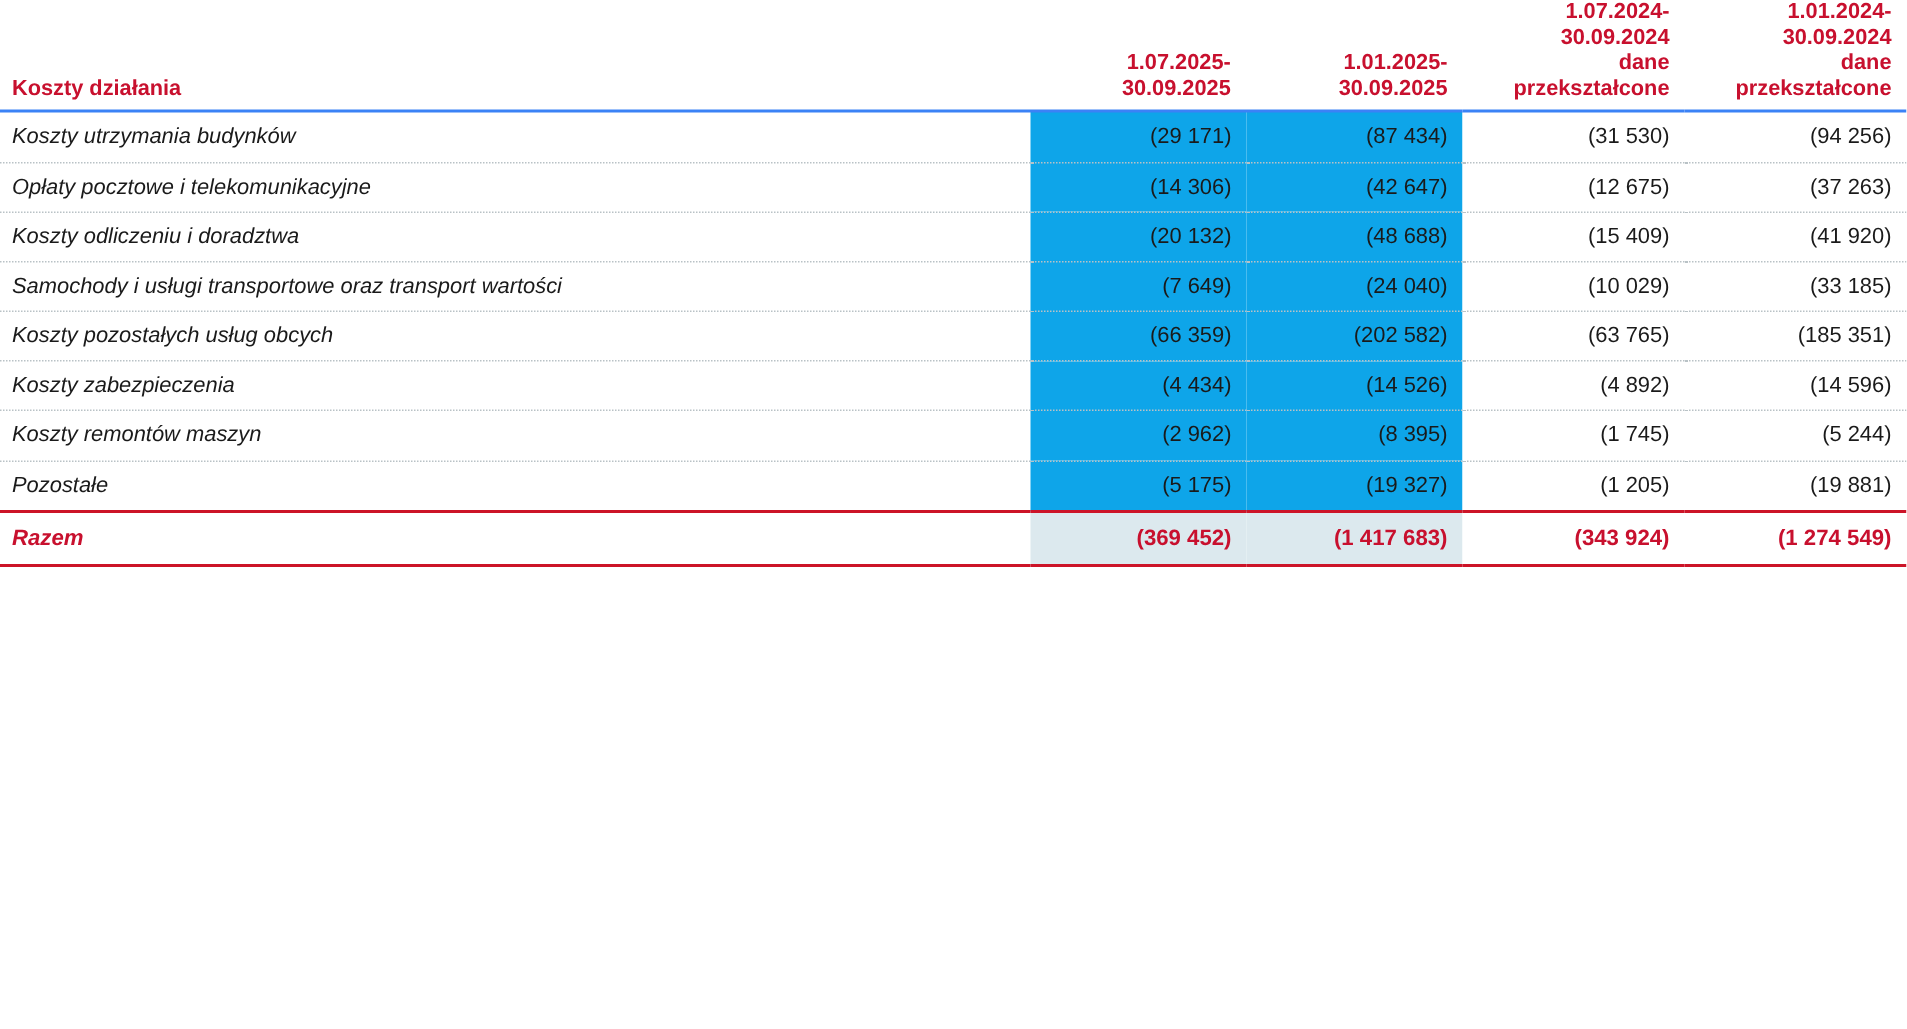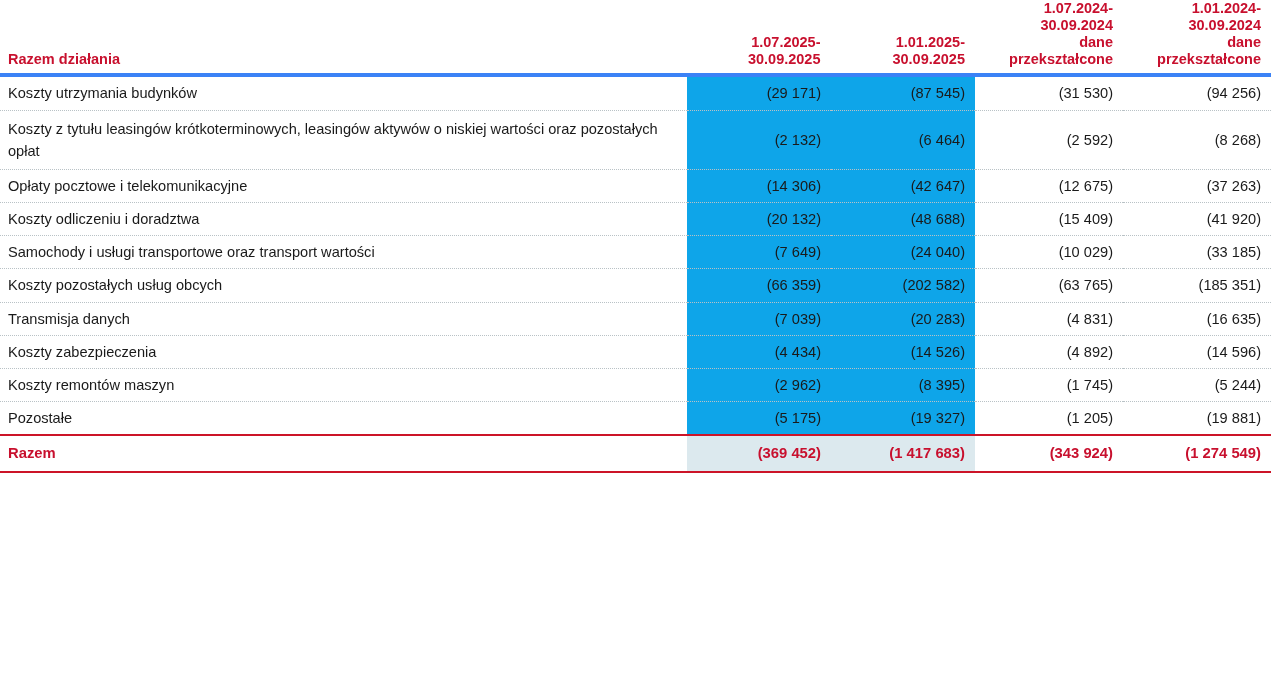--- a/index.html
+++ b/index.html
@@ -31,21 +31,21 @@
   col.c-v4     { width: 148px; }
 
   
   thead th {
     vertical-align: bottom;
     padding: 0 10px 5px 8px;
     font-size: 14.5px;
     font-weight: bold;
     color: #C8102E;
     line-height: 1.18;
-    border-bottom: 4px solid #3b82f6;
+    border-bottom: 2px solid #3b82f6;
     background: #ffffff;
   }
   thead th.h-label {
     text-align: left;
     padding-left: 8px;
   }
   thead th.h-val {
     text-align: right;
     white-space: pre-line;
   }
@@ -58,20 +58,21 @@
     font-size: 14.6px;
     color: #1a1a1a;
     border-bottom: 1px dotted #b9c2c6;
     padding: 5px 10px 5px 8px;
     line-height: 1.52;
     background: #ffffff;
   }
   tbody td.lbl {
     text-align: left;
     padding-left: 8px;
+    font-style: italic;
   }
   tbody td.val {
     text-align: right;
     white-space: nowrap;
   }
   tbody td.hl {
     background: #0ea5e9;
   }
   tbody tr.tall td {
     padding-top: 7px;
@@ -99,49 +100,42 @@
   <table class="cost-table">
     <colgroup>
       <col class="c-label">
       <col class="c-v1">
       <col class="c-v2">
       <col class="c-v3">
       <col class="c-v4">
     </colgroup>
     <thead>
       <tr>
-        <th class="h-label">Razem działania</th>
+        <th class="h-label">Koszty działania</th>
         <th class="h-val h-hl">1.07.2025-
 30.09.2025</th>
         <th class="h-val h-hl">1.01.2025-
 30.09.2025</th>
         <th class="h-val">1.07.2024-
 30.09.2024
 dane
 przekształcone</th>
         <th class="h-val">1.01.2024-
 30.09.2024
 dane
 przekształcone</th>
       </tr>
     </thead>
     <tbody>
         <tr>
           <td class="lbl">Koszty utrzymania budynków</td>
           <td class="val hl">(29 171)</td>
-          <td class="val hl">(87 545)</td>
+          <td class="val hl">(87 434)</td>
           <td class="val">(31 530)</td>
           <td class="val">(94 256)</td>
-        </tr>
-        <tr class="tall">
-          <td class="lbl">Koszty z tytułu leasingów krótkoterminowych, leasingów aktywów o niskiej wartości oraz pozostałych opłat</td>
-          <td class="val hl">(2 132)</td>
-          <td class="val hl">(6 464)</td>
-          <td class="val">(2 592)</td>
-          <td class="val">(8 268)</td>
         </tr>
         <tr>
           <td class="lbl">Opłaty pocztowe i telekomunikacyjne</td>
           <td class="val hl">(14 306)</td>
           <td class="val hl">(42 647)</td>
           <td class="val">(12 675)</td>
           <td class="val">(37 263)</td>
         </tr>
         <tr>
           <td class="lbl">Koszty odliczeniu i doradztwa</td>
@@ -156,27 +150,20 @@
           <td class="val hl">(24 040)</td>
           <td class="val">(10 029)</td>
           <td class="val">(33 185)</td>
         </tr>
         <tr>
           <td class="lbl">Koszty pozostałych usług obcych</td>
           <td class="val hl">(66 359)</td>
           <td class="val hl">(202 582)</td>
           <td class="val">(63 765)</td>
           <td class="val">(185 351)</td>
-        </tr>
-        <tr>
-          <td class="lbl">Transmisja danych</td>
-          <td class="val hl">(7 039)</td>
-          <td class="val hl">(20 283)</td>
-          <td class="val">(4 831)</td>
-          <td class="val">(16 635)</td>
         </tr>
         <tr>
           <td class="lbl">Koszty zabezpieczenia</td>
           <td class="val hl">(4 434)</td>
           <td class="val hl">(14 526)</td>
           <td class="val">(4 892)</td>
           <td class="val">(14 596)</td>
         </tr>
         <tr>
           <td class="lbl">Koszty remontów maszyn</td>

